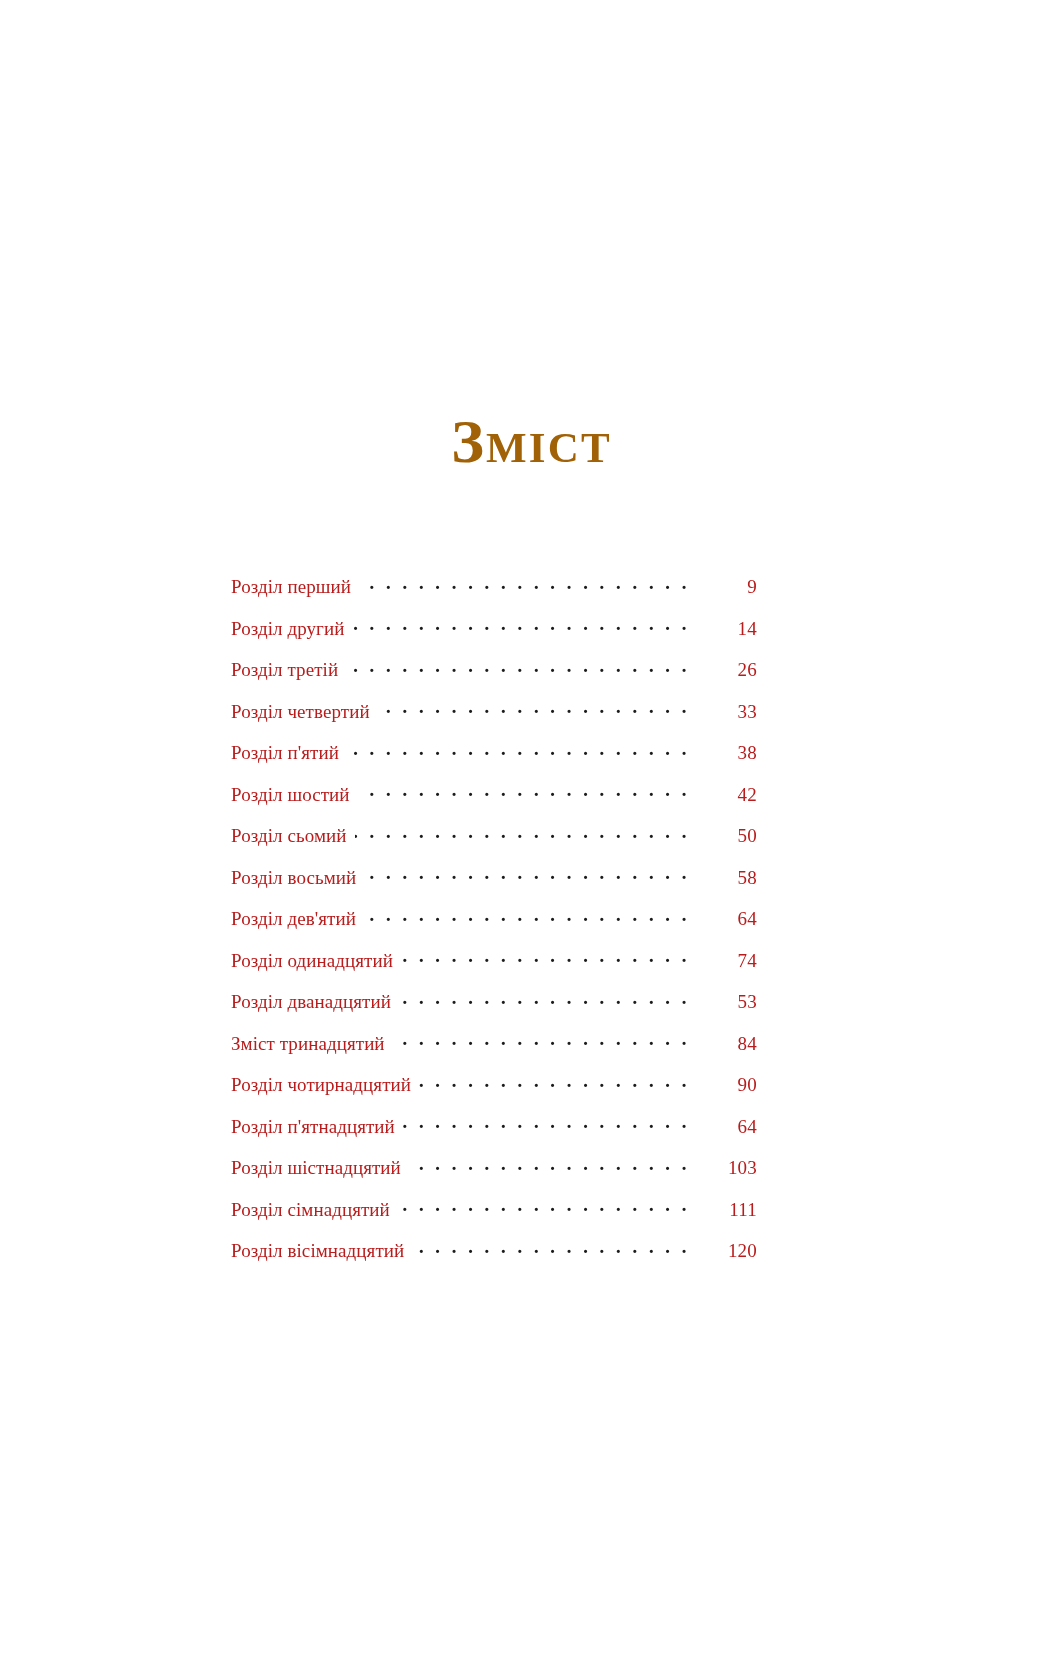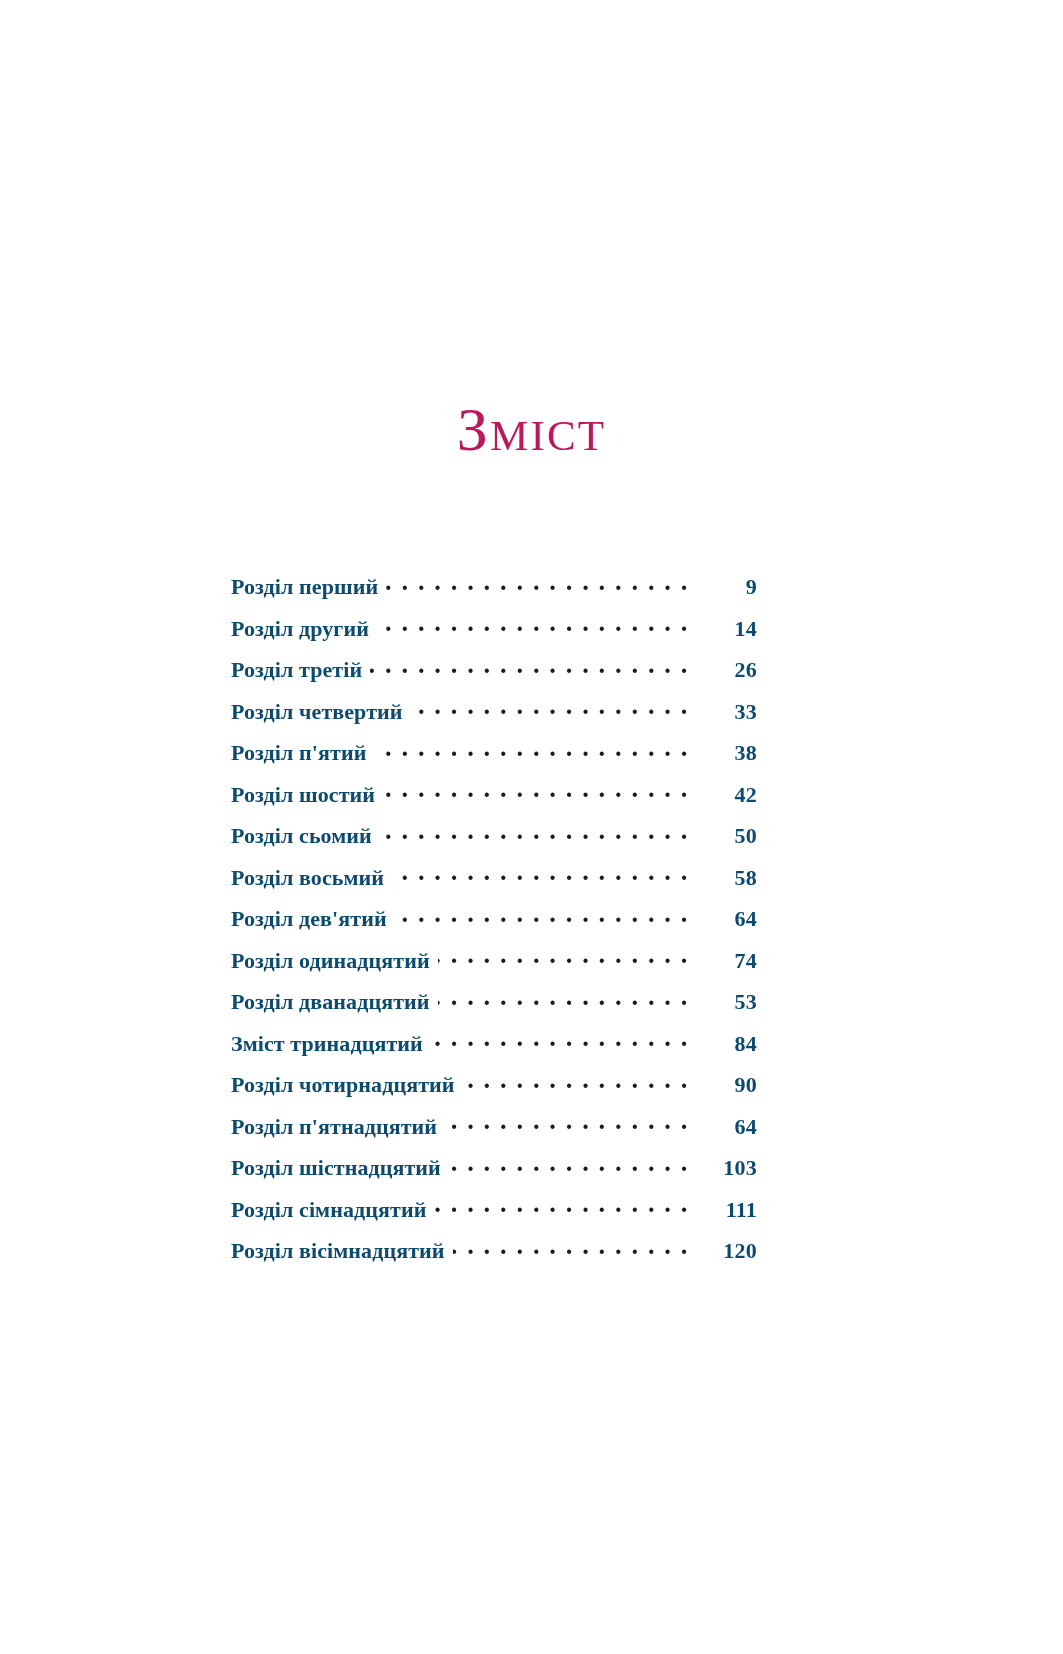--- a/index.html
+++ b/index.html
@@ -17,30 +17,30 @@
     background: #ffffff;
     overflow: hidden;
     font-family: "Liberation Serif", "DejaVu Serif", serif;
     color: #1b1b1b;
     -webkit-font-smoothing: antialiased;
   }
 
   
   .toc-title {
     position: absolute;
-    top: 356px;
+    top: 368px;
     left: 0;
     width: 100%;
     text-align: center;
     font-family: "Liberation Serif", "DejaVu Serif", serif;
     font-size: 62px;
     line-height: 1;
-    font-weight: 400;
+    font-weight: 700;
     letter-spacing: 0.035em;
-    color: #be185d;
+    color: #a16207;
     font-variant: small-caps;
     text-transform: lowercase;
   }
   .toc-title::first-letter {
     text-transform: uppercase;
     font-variant: normal;
   }
 
   
   .toc-list {
@@ -48,25 +48,24 @@
     top: 566px;
     left: 231px;
     width: 526px;
   }
 
   .toc-entry {
     display: flex;
     align-items: baseline;
     width: 100%;
     height: 41.5px;
-    font-size: 22px;
+    font-size: 19px;
     line-height: 41.5px;
-    color: #0c4a6e;
+    color: #b91c1c;
     white-space: nowrap;
-    font-weight: bold;
   }
 
   .entry-label {
     flex: 0 0 auto;
     letter-spacing: 0.004em;
   }
 
   .entry-leader {
     flex: 1 1 auto;
     position: relative;

